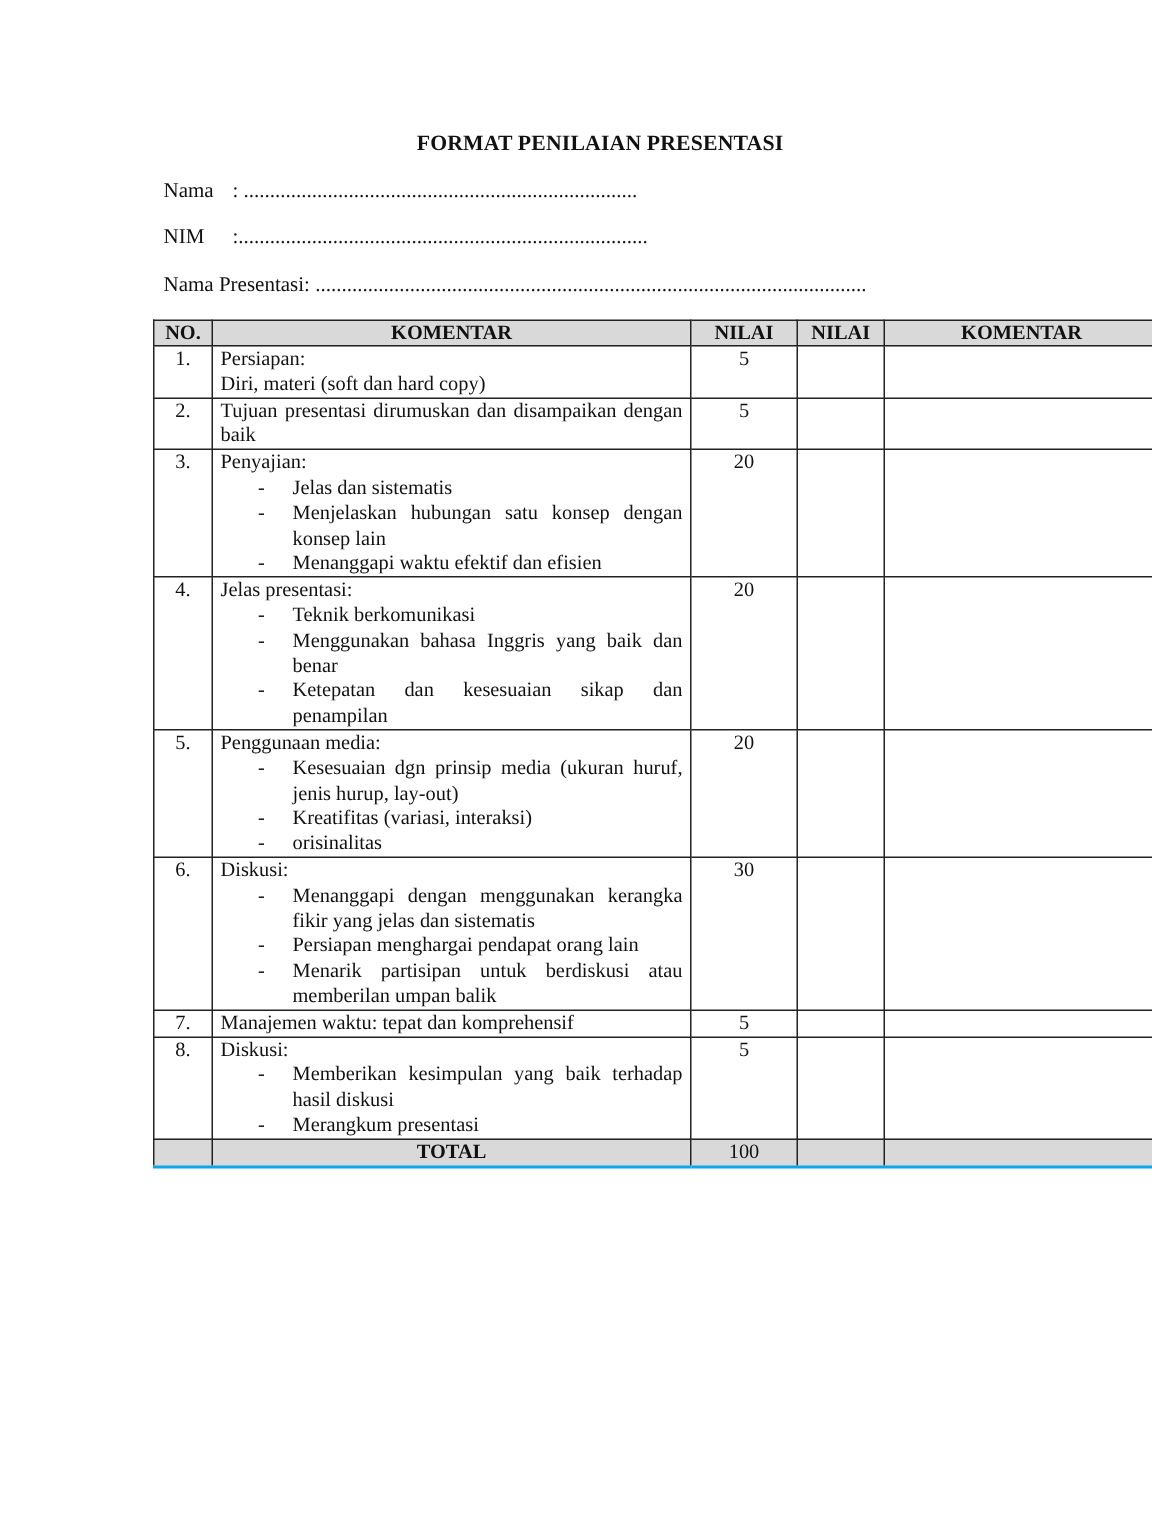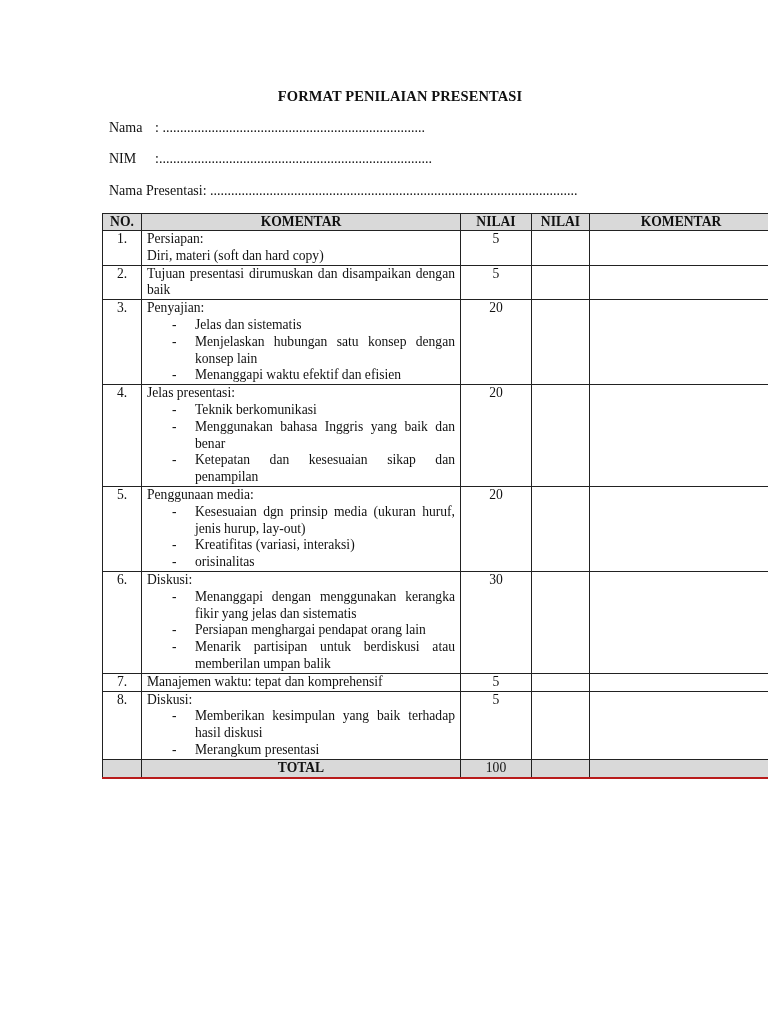--- a/index.html
+++ b/index.html
@@ -92,21 +92,21 @@
     text-align: justify;
   }
   tr.total-row td {
     background: #d9d9d9;
   }
   tr.total-row td.total-label {
     font-weight: bold;
     text-align: center;
   }
   table.rubric tr.total-row td {
-    border-bottom: 2px solid #b91c1c;
+    border-bottom: 2px solid #0ea5e9;
   }
 </style>
 </head>
 <body>
 
 <div class="page">
 
   <div class="title">FORMAT PENILAIAN PRESENTASI</div>
 
   <div class="field field-nim">

